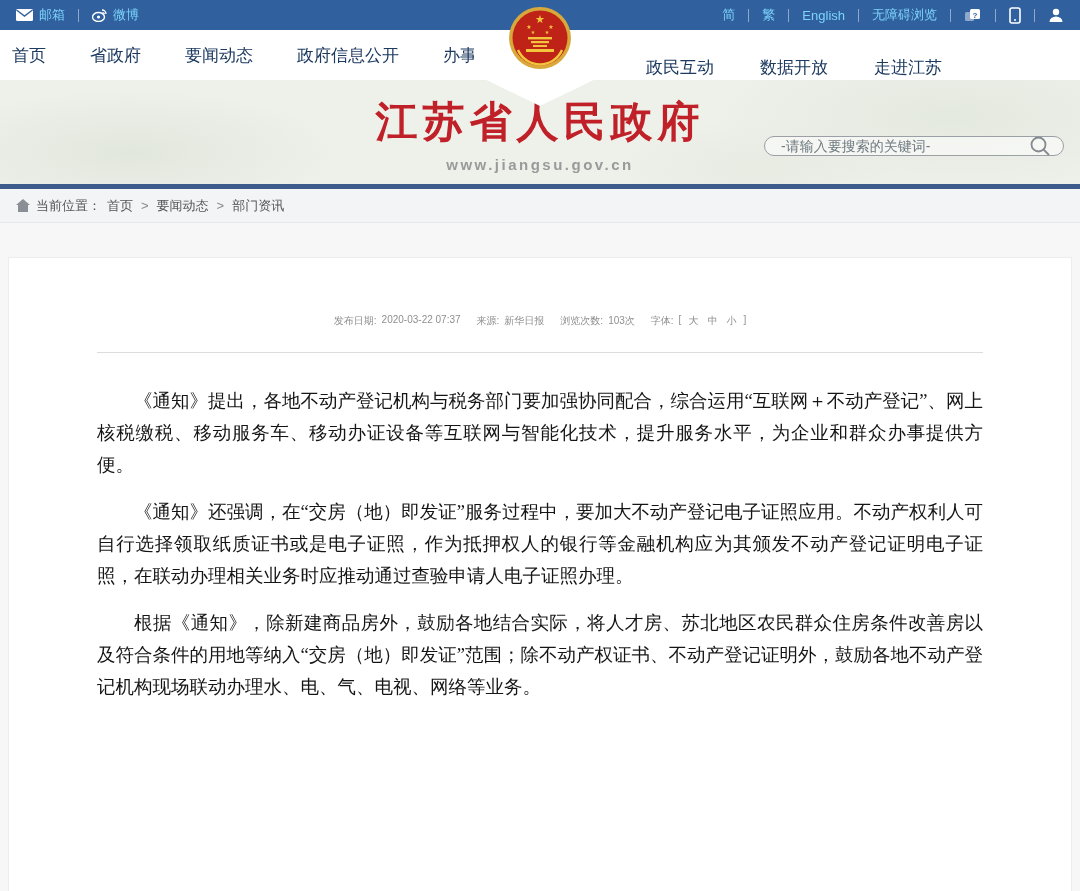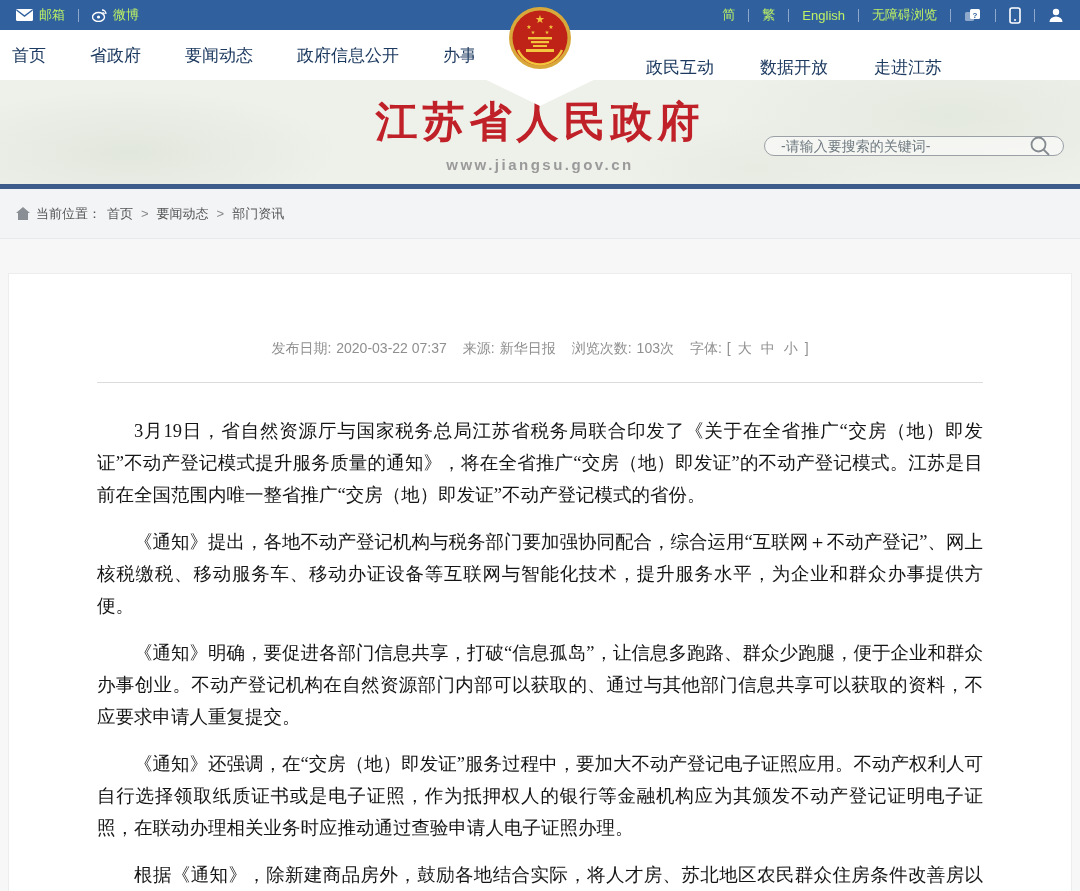--- a/index.html
+++ b/index.html
@@ -1,20 +1,20 @@
 <!DOCTYPE html>
 <html><head>
 <meta charset="utf-8">
 <style>
   * { margin:0; padding:0; box-sizing:border-box; }
   html,body { width:1080px; height:891px; overflow:hidden; }
   body { font-family:"Liberation Sans","DejaVu Sans",sans-serif; background:#f7f7f8; position:relative; }
 
   
-  .topbar { height:30px; background:#30619e; color:#bef264; display:flex; align-items:center;
+  .topbar { height:30px; background:#30619e; color:#7dd3fc; display:flex; align-items:center;
             padding:0 16px; font-size:13px; }
   .tb-left, .tb-right { display:flex; align-items:center; }
   .tb-right { margin-left:auto; }
   .tb-item { display:flex; align-items:center; gap:6px; cursor:pointer; white-space:nowrap; }
   .tb-div { width:1px; height:13px; background:rgba(255,255,255,.45); margin:0 13px; }
   .tb-icon svg { display:block; }
 
   
   .navbar { height:50px; background:#fff; position:relative; }
   .nav-left, .nav-right { position:absolute; top:0; height:50px; display:flex; align-items:center; }
@@ -41,32 +41,32 @@
   .search { position:absolute; right:16px; top:56px; width:300px; height:20px;
             border:1px solid #9aa0a6; border-radius:17px; background:rgba(255,255,255,.55);
             display:flex; align-items:center; padding:0 12px 0 16px; }
   .search input { flex:1; border:none; outline:none; background:transparent; font-size:14px; color:#555; }
   .search input::placeholder { color:#6f7a80; }
   .search-ic { cursor:pointer; display:flex; }
 
   .blue-line { height:5px; background:#3d5c8c; }
 
   
-  .crumbbar { height:50px; background:#f3f4f6; border-bottom:1px solid #e8e9eb;
+  .crumbbar { height:34px; background:#f3f4f6; border-bottom:1px solid #e8e9eb;
               display:flex; align-items:center; padding:0 16px; font-size:13px; color:#555; gap:6px; }
   .crumb-link { cursor:pointer; color:#555; }
   .crumb-sep { color:#888; margin:0 2px; }
 
   
   .content { height:717px; background:#f7f7f8; padding-top:34px; }
   .card { margin:0 8px; background:#fff; border:1px solid #ededee; border-bottom:none;
           height:100%; padding:38px 88px 0; }
   .a-title { text-align:center; font-size:28px; font-weight:600; color:#3d3d3d; letter-spacing:1px; }
-  .a-meta { margin-top:28px; display:flex; justify-content:center; gap:16px;
-            font-size:14px; color:#8f8f8f; }
+  .a-meta { margin-top:18px; display:flex; justify-content:center; gap:16px;
+            font-size:10px; color:#8f8f8f; }
   .a-meta .grp { display:flex; gap:5px; white-space:nowrap; }
   .font-opt { cursor:pointer; margin:0 2px; }
   .rule { margin-top:24px; border-top:1px solid #dcdcdc; }
   .a-body { margin-top:32px; font-family:"Liberation Serif","DejaVu Serif",serif;
             font-size:18.5px; line-height:32px; color:#151515; text-align:justify; }
   .a-body p { text-indent:2em; margin-bottom:15px; }
 </style>
 </head>
 <body>
 
@@ -214,20 +214,18 @@
         <span>字体:</span>
         <span>[</span>
         <span class="font-opt">大</span>
         <span class="font-opt">中</span>
         <span class="font-opt">小</span>
         <span>]</span>
       </span>
     </div>
     <div class="rule"></div>
     <div class="a-body">
-      <p>3月19日，省自然资源厅与国家税务总局江苏省税务局联合印发了《关于在全省推广“交房（地）即发证”不动产登记模式提升服务质量的通知》，将在全省推广“交房（地）即发证”的不动产登记模式。江苏是目前在全国范围内唯一整省推广“交房（地）即发证”不动产登记模式的省份。</p>
       <p>《通知》提出，各地不动产登记机构与税务部门要加强协同配合，综合运用“互联网＋不动产登记”、网上核税缴税、移动服务车、移动办证设备等互联网与智能化技术，提升服务水平，为企业和群众办事提供方便。</p>
-      <p>《通知》明确，要促进各部门信息共享，打破“信息孤岛”，让信息多跑路、群众少跑腿，便于企业和群众办事创业。不动产登记机构在自然资源部门内部可以获取的、通过与其他部门信息共享可以获取的资料，不应要求申请人重复提交。</p>
       <p>《通知》还强调，在“交房（地）即发证”服务过程中，要加大不动产登记电子证照应用。不动产权利人可自行选择领取纸质证书或是电子证照，作为抵押权人的银行等金融机构应为其颁发不动产登记证明电子证照，在联动办理相关业务时应推动通过查验申请人电子证照办理。</p>
       <p>根据《通知》，除新建商品房外，鼓励各地结合实际，将人才房、苏北地区农民群众住房条件改善房以及符合条件的用地等纳入“交房（地）即发证”范围；除不动产权证书、不动产登记证明外，鼓励各地不动产登记机构现场联动办理水、电、气、电视、网络等业务。</p>
     </div>
   </article>
 </main>
 
 </body></html>

